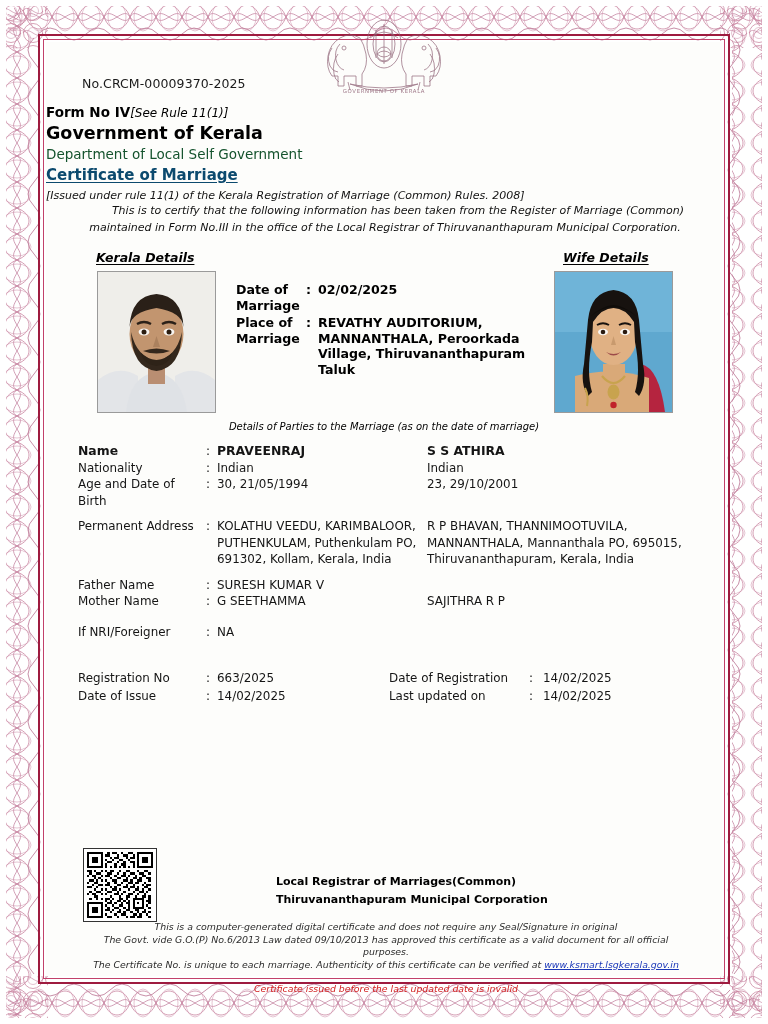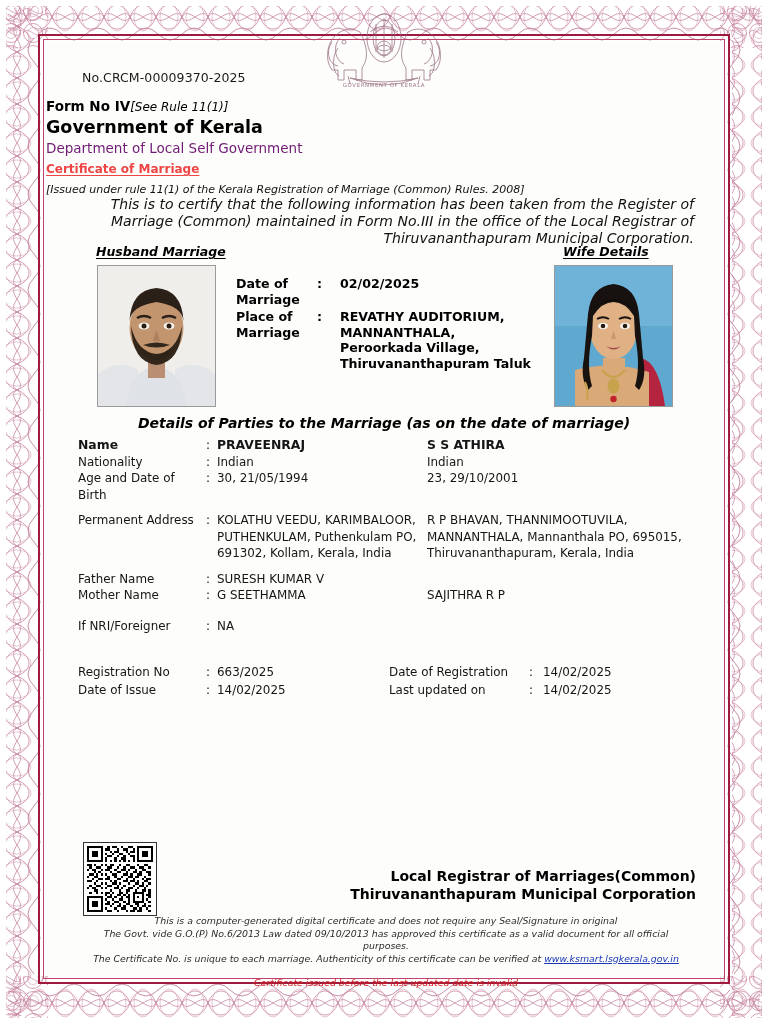--- a/index.html
+++ b/index.html
@@ -47,21 +47,21 @@
   .frame-white {
     position: absolute;
     left: 46px; top: 42px;
     width: 676px; height: 934px;
     background: #fdfdfb;
     box-sizing: border-box;
   }
 
   .content {
     position: absolute;
-    left: 46px; top: 36px;
+    left: 46px; top: 42px;
     width: 676px; height: 934px;
     box-sizing: border-box;
   }
 
   
   .emblem {
     position: absolute;
     left: 268px;
     top: -38px;
     width: 140px;
@@ -100,48 +100,48 @@
   }
   .gov-kerala {
     font-size: 17.5px;
     font-weight: bold;
     line-height: 23px;
     color: #000;
   }
   .dept {
     font-size: 13.5px;
     line-height: 19px;
-    color: #701a75;
+    color: #14532d;
   }
   .cert-title {
-    font-size: 12px;
+    font-size: 15px;
     font-weight: bold;
     line-height: 23px;
-    color: #ef4444;
+    color: #0c4a6e;
     text-decoration: underline;
     text-underline-offset: 2px;
   }
   .issued-under {
     font-size: 11px;
     font-style: italic;
     line-height: 18px;
     color: #111;
   }
 
   .certify-para {
     position: absolute;
     left: 30px;
     top: 160px;
     width: 618px;
-    font-size: 14px;
+    font-size: 11px;
     font-style: italic;
     line-height: 17px;
     color: #111;
     text-indent: 26px;
-    text-align: right;
+    text-align: center;
   }
 
   
   .hw-label {
     position: absolute;
     font-size: 12.5px;
     font-weight: bold;
     font-style: italic;
     color: #000;
     text-decoration: underline;
@@ -167,33 +167,33 @@
   
   .m-info {
     position: absolute;
     left: 190px;
     top: 240px;
     width: 300px;
     font-size: 12.6px;
     font-weight: bold;
     color: #000;
   }
-  .m-row { display: flex; margin-bottom: 2px; gap: 11px; }
+  .m-row { display: flex; margin-bottom: 2px; }
   .m-lab { width: 70px; line-height: 15.5px; }
   .m-col { width: 12px; line-height: 15.5px; }
   .m-val { flex: 1; line-height: 15.5px; }
 
   
   .parties-title {
     position: absolute;
     left: 0; top: 379px;
     width: 676px;
     text-align: center;
-    font-size: 14px;
-    font-weight: bold;
+    font-size: 10px;
+    font-weight: normal;
     font-style: italic;
     color: #000;
   }
 
   
   .details {
     position: absolute;
     left: 32px;
     top: 401px;
     width: 616px;
@@ -239,22 +239,22 @@
     padding: 3px;
     box-sizing: border-box;
   }
   .qr svg { display: block; width: 100%; height: 100%; }
 
   .registrar {
     position: absolute;
     left: 230px;
     top: 831px;
     width: 420px;
-    text-align: right;
-    font-size: 14px;
+    text-align: left;
+    font-size: 11px;
     font-weight: bold;
     line-height: 18px;
     color: #000;
   }
 
   .disclaimer {
     position: absolute;
     left: 40px;
     top: 879px;
     width: 600px;
@@ -359,21 +359,21 @@
     <div class="headings">
       <div class="form-no"><span>Form No IV</span><span class="rule">[See Rule 11(1)]</span></div>
       <div class="gov-kerala">Government of Kerala</div>
       <div class="dept">Department of Local Self Government</div>
       <div class="cert-title">Certificate of Marriage</div>
       <div class="issued-under">[Issued under rule 11(1) of the Kerala Registration of Marriage (Common) Rules. 2008]</div>
     </div>
 
     <div class="certify-para">This is to certify that the following information has been taken from the Register of Marriage (Common) maintained in Form No.III in the office of the Local Registrar of Thiruvananthapuram Municipal Corporation.</div>
 
-    <div class="hw-label husband">Husband Marriage</div>
+    <div class="hw-label husband">Kerala Details</div>
     <div class="hw-label wife">Wife Details</div>
 
     <div class="photo husband">
       <svg viewBox="0 0 117 140" preserveAspectRatio="xMidYMid slice" aria-hidden="true">
         <rect x="0" y="0" width="117" height="140" fill="#efeeea"></rect>
         <path d="M0,108 Q20,92 40,104 L40,140 L0,140 Z" fill="#e3e5e8"></path>
         <path d="M117,108 Q97,92 77,104 L77,140 L117,140 Z" fill="#e3e5e8"></path>
         <path d="M28,140 Q32,104 58,100 Q84,104 89,140 Z" fill="#dfe2e6"></path>
         <path d="M50,95 L67,95 L67,112 L50,112 Z" fill="#b98e72"></path>
         <ellipse cx="58.5" cy="62" rx="27" ry="33" fill="#c2956f"></ellipse>

